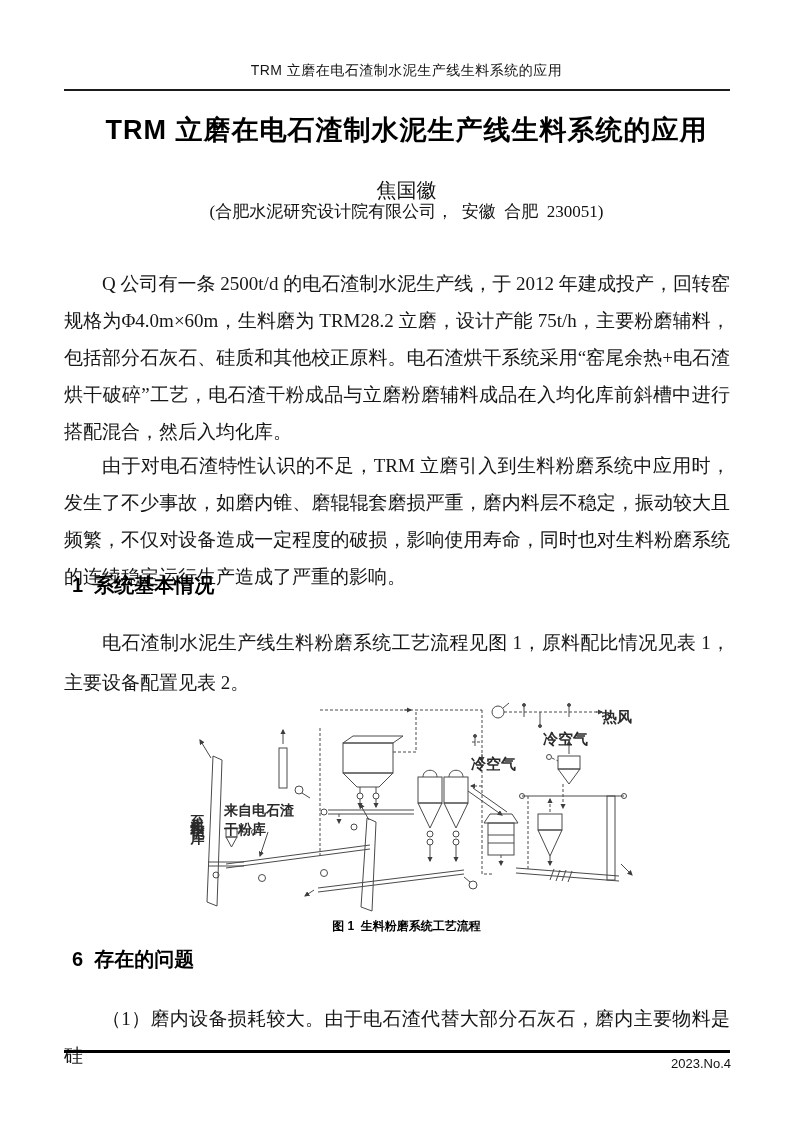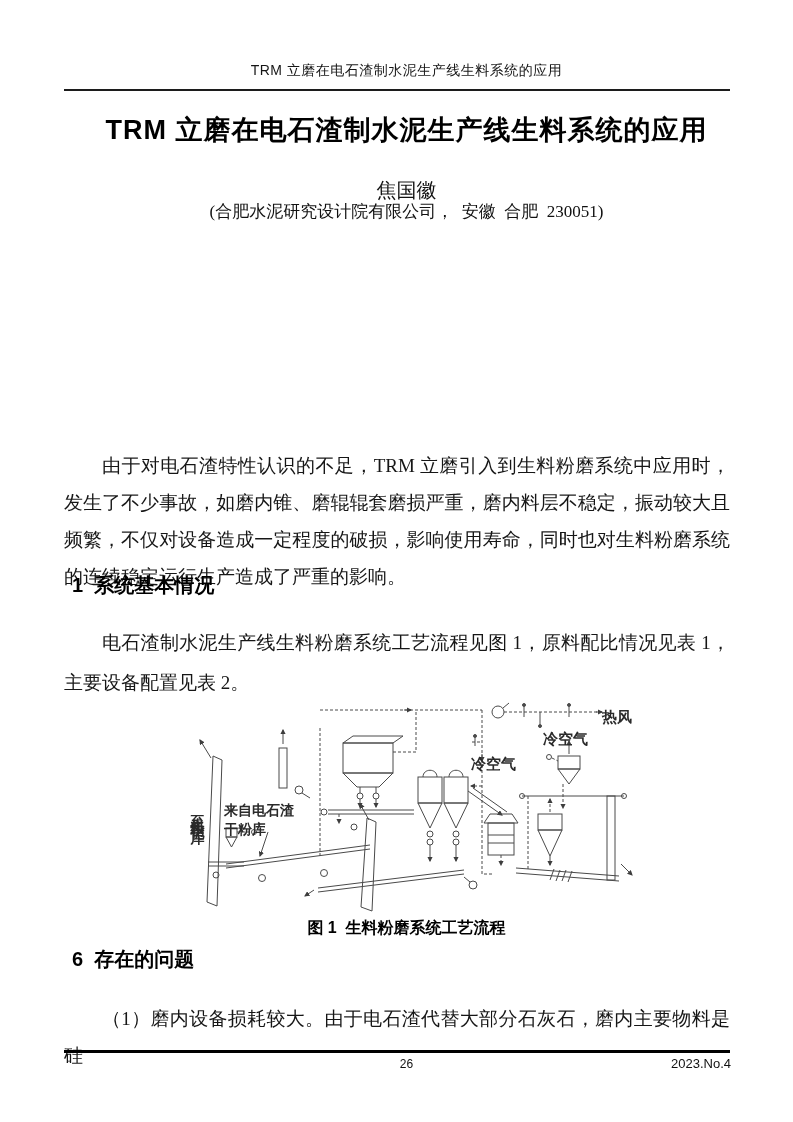--- a/index.html
+++ b/index.html
@@ -30,38 +30,39 @@
   .figure-wrap{top:694px;left:164px;width:480px;height:226px;}
   .figure-wrap svg{position:absolute;left:0;top:0;}
   .fig-label{position:absolute;font-family:"Liberation Sans","DejaVu Sans",sans-serif;
     font-weight:bold;color:#2a2a2a;font-size:14px;line-height:19px;margin-top:10px;}
   .lbl-hot-air{left:438px;top:3px;font-size:15px;}
   .lbl-cold-air-upper{left:379px;top:25px;font-size:15px;}
   .lbl-cold-air-lower{left:307px;top:50px;font-size:15px;}
   .lbl-from-silo{left:60px;top:97px;width:88px;text-align:left;}
   .lbl-to-silo{left:24px;top:99px;writing-mode:vertical-rl;letter-spacing:3px;height:110px;}
   .fig-caption{top:918px;font-family:"Liberation Sans","DejaVu Sans",sans-serif;
-    font-size:16px;font-weight:bold;color:#000;white-space:pre-wrap;}
+    font-size:12px;font-weight:bold;color:#000;white-space:pre-wrap;}
   .foot-rule{top:1050px;left:64px;width:666px;border-top:3px solid #000;height:0;}
   .foot-page{top:1057px;font-family:"Liberation Sans","DejaVu Sans",sans-serif;font-size:12px;color:#111;}
   .foot-issue{top:1056px;right:62px;font-family:"Liberation Sans","DejaVu Sans",sans-serif;
     font-size:13px;color:#111;position:absolute;}
 </style>
 </head>
 <body>
 
 <div class="page">
 
   <div class="abs center running-head">TRM 立磨在电石渣制水泥生产线生料系统的应用</div>
   <div class="abs head-rule"></div>
 
   <div class="abs center doc-title">TRM 立磨在电石渣制水泥生产线生料系统的应用</div>
   <div class="abs center author">焦国徽</div>
   <div class="abs center affiliation">(合肥水泥研究设计院有限公司，  安徽  合肥  230051)</div>
 
+  <p class="abs body-par p1">Q 公司有一条 2500t/d 的电石渣制水泥生产线，于 2012 年建成投产，回转窑规格为Φ4.0m×60m，生料磨为 TRM28.2 立磨，设计产能 75t/h，主要粉磨辅料，包括部分石灰石、硅质和其他校正原料。电石渣烘干系统采用“窑尾余热+电石渣烘干破碎”工艺，电石渣干粉成品与立磨粉磨辅料成品在入均化库前斜槽中进行搭配混合，然后入均化库。</p>
   <p class="abs body-par p2">由于对电石渣特性认识的不足，TRM 立磨引入到生料粉磨系统中应用时，发生了不少事故，如磨内锥、磨辊辊套磨损严重，磨内料层不稳定，振动较大且频繁，不仅对设备造成一定程度的破损，影响使用寿命，同时也对生料粉磨系统的连续稳定运行生产造成了严重的影响。</p>
 
   <div class="abs sec-head h1">1  系统基本情况</div>
   <p class="abs body-par p3">电石渣制水泥生产线生料粉磨系统工艺流程见图 1，原料配比情况见表 1，主要设备配置见表 2。</p>
 
   <div class="abs figure-wrap">
     <svg viewBox="0 0 480 226" width="480" height="226">
       <defs>
         <marker id="ah" viewBox="0 0 10 10" refX="8" refY="5" markerWidth="5.5" markerHeight="5.5" orient="auto-start-reverse">
           <path d="M0,0 L10,5 L0,10 z" fill="#3d3d3d"></path>
@@ -222,16 +223,15 @@
     </div>
     <div class="fig-label lbl-to-silo">至生料均化库</div>
   </div>
 
   <div class="abs center fig-caption">图 1  生料粉磨系统工艺流程</div>
 
   <div class="abs sec-head h2">6  存在的问题</div>
   <p class="abs body-par p4">（1）磨内设备损耗较大。由于电石渣代替大部分石灰石，磨内主要物料是硅</p>
 
   <div class="abs foot-rule"></div>
-  <div class="abs center foot-page">26</div>
   <div class="foot-issue">2023.No.4</div>
 
 </div>
 
 </body></html>

